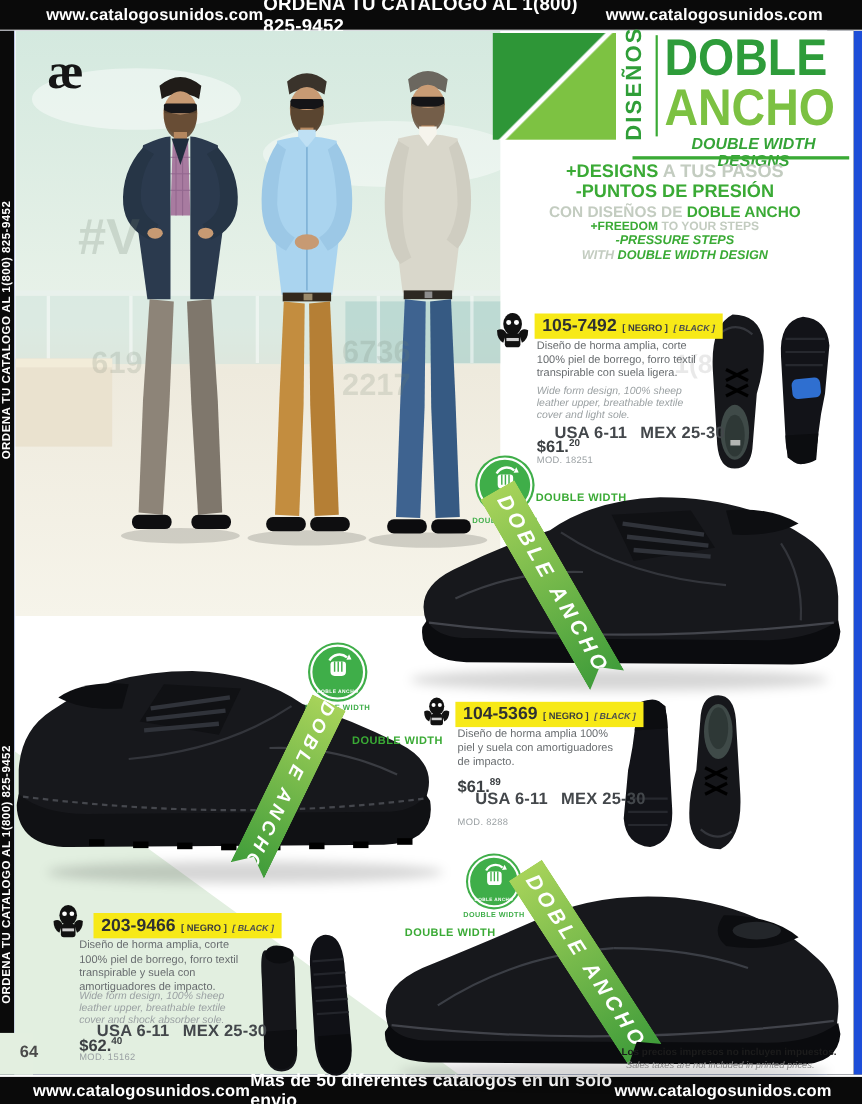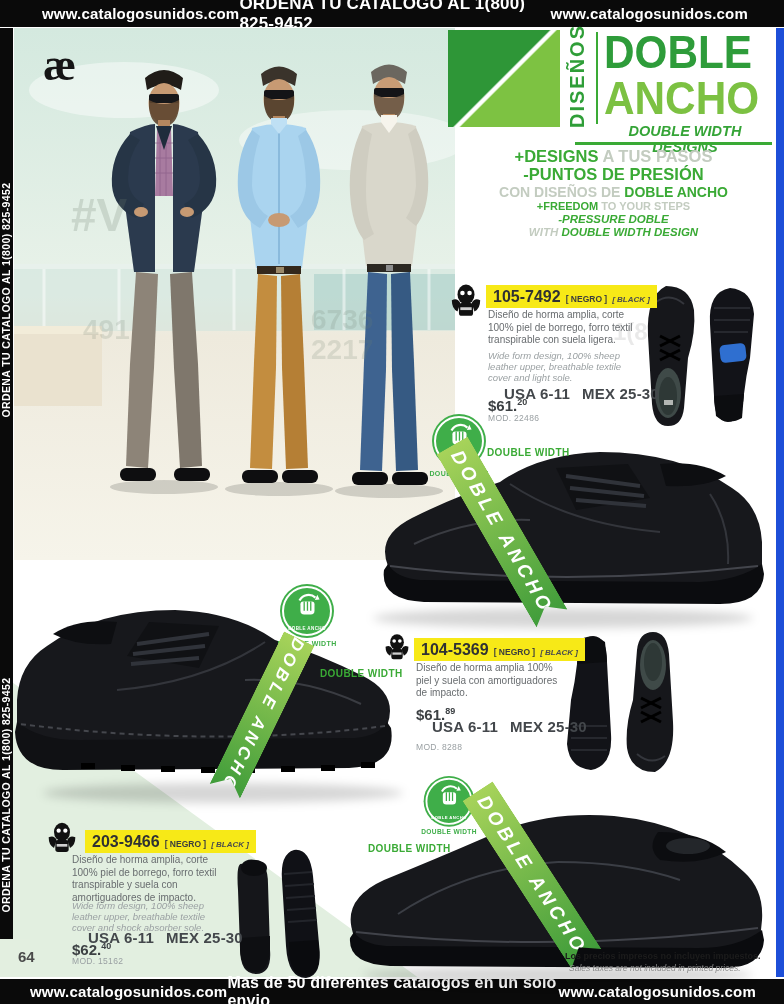--- a/index.html
+++ b/index.html
@@ -183,21 +183,21 @@
         <rect x="353" y="236" width="44" height="8" fill="#2c2822"></rect>
         <rect x="372" y="237" width="7" height="6" fill="#8d8d8d"></rect>
         <path d="M354,244 L350,334 L346,442 L368,443 L372,342 L373,246 Z" fill="#3e6390"></path>
         <path d="M377,246 L378,342 L382,443 L404,442 L400,334 L396,244 Z" fill="#365a83"></path>
         <rect x="338" y="444" width="36" height="13" rx="6" fill="#0c0c0e"></rect>
         <rect x="378" y="444" width="36" height="13" rx="6" fill="#0c0c0e"></rect>
       </g>
     </svg>
 
     <div class="wm" style="left:58px;top:160px;font-size:46px;opacity:.22;">#V</div>
-    <div class="wm" style="left:70px;top:286px;font-size:28px;opacity:.18;">491</div>
+    <div class="wm" style="left:70px;top:286px;font-size:28px;opacity:.18;">619</div>
     <div class="wm" style="left:298px;top:276px;font-size:28px;opacity:.18;">6736</div>
     <div class="wm" style="left:298px;top:306px;font-size:28px;opacity:.18;">2217</div>
     <div class="wm" style="left:600px;top:290px;font-size:24px;opacity:.12;color:#555;">1(800)</div>
 
     <div class="abs" id="brand-ae">æ</div>
 
     <div class="abs" id="hdr-square"></div>
     <div class="abs" id="hdr-disenos">DISEÑOS</div>
     <div class="abs" id="hdr-vline"></div>
     <div class="abs hdr-title" style="top:0;color:#2e9c3a;">DOBLE</div>
@@ -210,21 +210,21 @@
     <div class="abs benefit" style="top:137px;font-size:16.5px;">
       <span class="bg-strong">-PUNTOS DE PRESIÓN</span>
     </div>
     <div class="abs benefit" style="top:156px;font-size:14px;">
       <span class="bg-light">CON DISEÑOS DE </span><span class="bg-strong">DOBLE ANCHO</span>
     </div>
     <div class="abs benefit" style="top:172px;font-size:11px;">
       <span class="bg-strong">+FREEDOM</span><span class="bg-light"> TO YOUR STEPS</span>
     </div>
     <div class="abs benefit" style="top:185px;font-size:11.5px;font-style:italic;">
-      <span class="bg-strong">-PRESSURE DOBLE</span>
+      <span class="bg-strong">-PRESSURE STEPS</span>
     </div>
     <div class="abs benefit" style="top:198px;font-size:11.5px;font-style:italic;">
       <span class="bg-light">WITH </span><span class="bg-strong">DOUBLE WIDTH DESIGN</span>
     </div>
 
     <svg class="abs" style="left:436px;top:255px;z-index:3;" width="34" height="40" viewBox="0 0 24 28">
       <ellipse cx="12" cy="8" rx="6" ry="7" fill="#111"></ellipse>
       <path d="M2 12 q4-2 6 2 l-2 6 q-4-2 -4-8z" fill="#111"></path>
       <path d="M22 12 q-4-2 -6 2 l2 6 q4-2 4-8z" fill="#111"></path>
       <rect x="7" y="14" width="10" height="9" rx="2" fill="#111"></rect>
@@ -238,21 +238,21 @@
       <span class="col-en">[ BLACK ]</span>
     </div>
     <div class="abs es" style="left:475px;top:281px;width:150px;">Diseño de horma amplia, corte 100% piel de borrego, forro textil transpirable con suela ligera.</div>
     <div class="abs en" style="left:475px;top:322px;width:148px;">Wide form design, 100% sheep leather upper, breathable textile cover and light sole.</div>
     <div class="abs sizes" style="left:475px;top:357px;">
       <span>USA 6-11</span><span>MEX 25-30</span>
     </div>
     <div class="abs price" style="left:475px;top:369px;">
       <span>$61.</span><sup>20</sup>
     </div>
-    <div class="abs mod" style="left:475px;top:385px;">MOD. 22486</div>
+    <div class="abs mod" style="left:475px;top:385px;">MOD. 18251</div>
 
     <svg class="abs" style="left:613px;top:252px;z-index:2;" width="150" height="150" viewBox="0 0 150 150">
       <path d="M40,6 Q64,6 68,30 Q70,52 62,78 L58,128 Q56,146 42,146 Q28,146 26,124 L22,56 Q20,16 40,6 Z" fill="#16171b"></path>
       <path d="M30,22 Q44,12 58,24" stroke="#34363c" fill="none" stroke-width="2"></path>
       <g stroke="#000" stroke-width="3">
         <line x1="34" y1="56" x2="54" y2="66"></line>
           <line x1="54" y1="56" x2="34" y2="66"></line>
         <line x1="34" y1="70" x2="54" y2="80"></line>
           <line x1="54" y1="70" x2="34" y2="80"></line>
       </g>

